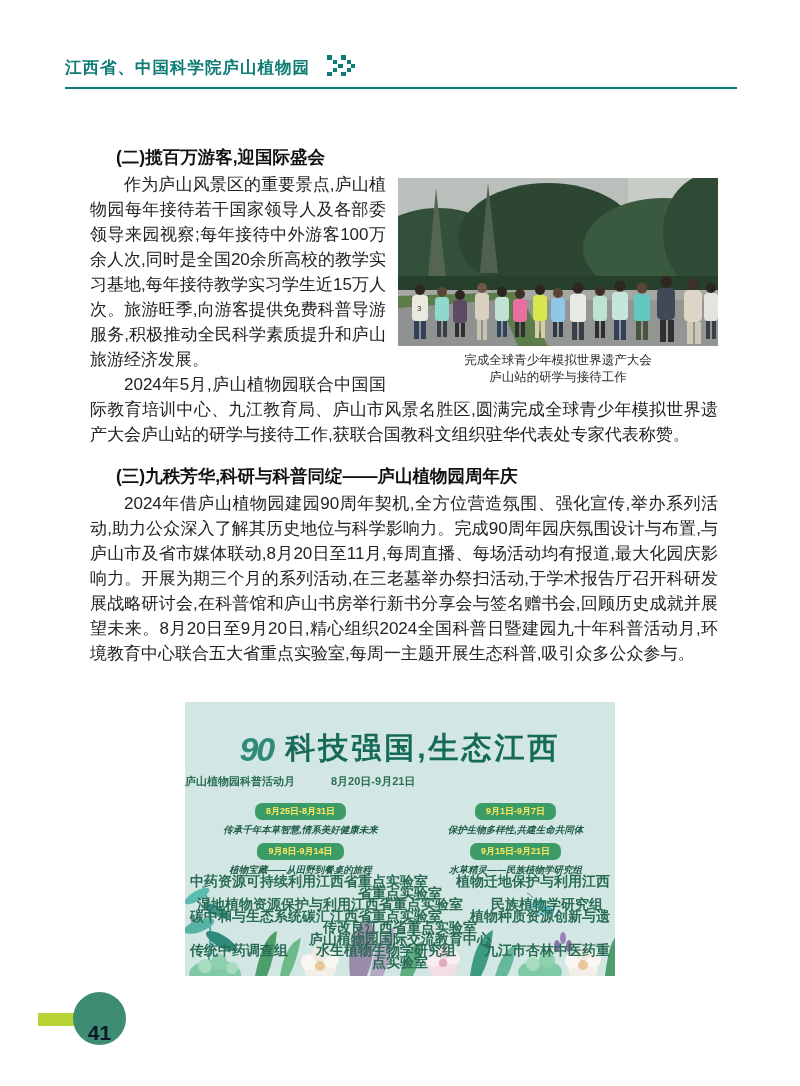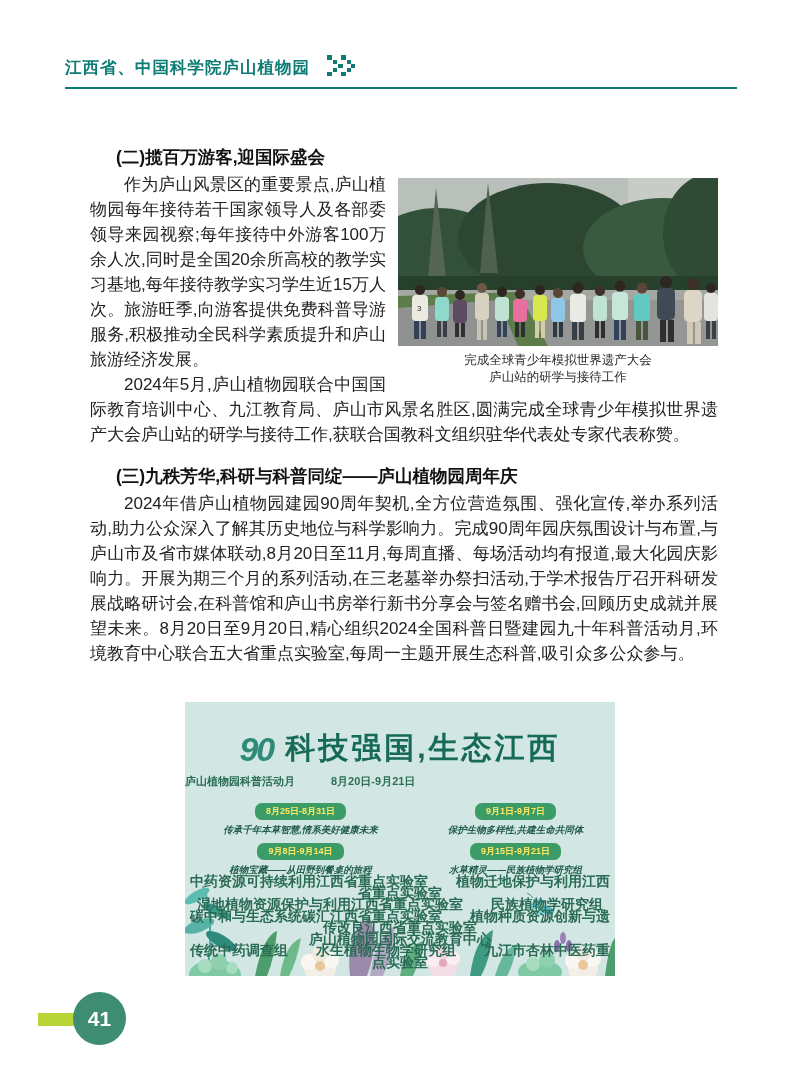--- a/index.html
+++ b/index.html
@@ -35,22 +35,22 @@
   .event-cell { width: 50%; text-align: center; margin-bottom: 3px; padding-left: 16px; }
   .event-badge { display: inline-block; background: #3c9c67; color: #ffe85e; font-size: 9px; font-weight: bold; padding: 2px 11px; border-radius: 7px; }
   .event-desc { font-size: 9.5px; color: #1f5c48; font-weight: bold; margin-top: 4px; font-style: italic; }
   .organizers { position: absolute; top: 174px; left: 0; width: 100%; text-align: center; z-index: 2; }
   .organizers div { font-size: 14px; line-height: 11.5px; color: #2a6b55; font-weight: bold; }
   .poster-art { position: absolute; left: 0; bottom: 0; width: 430px; height: 150px; z-index: 1; }
   
   .page-bar { position: absolute; left: 38px; top: 1013px; width: 76px; height: 13px; background: #b8d437; }
   .page-circle {
     position: absolute; left: 73px; top: 992px; width: 53px; height: 53px; border-radius: 50%;
-    background: #3e8d72; color: #ffffff; font-size: 21px; font-weight: bold;
-    display: flex; align-items: center; justify-content: center;
+    background: #3e8d72; color: #0f172a; font-size: 21px; font-weight: bold;
+    display: flex; align-items: flex-end; justify-content: center;
   }
 </style>
 </head>
 <body>
 
 <div id="page">
 
   <div class="doc-header">
     <div class="title-row">
       <span class="doc-title">江西省、中国科学院庐山植物园</span>

